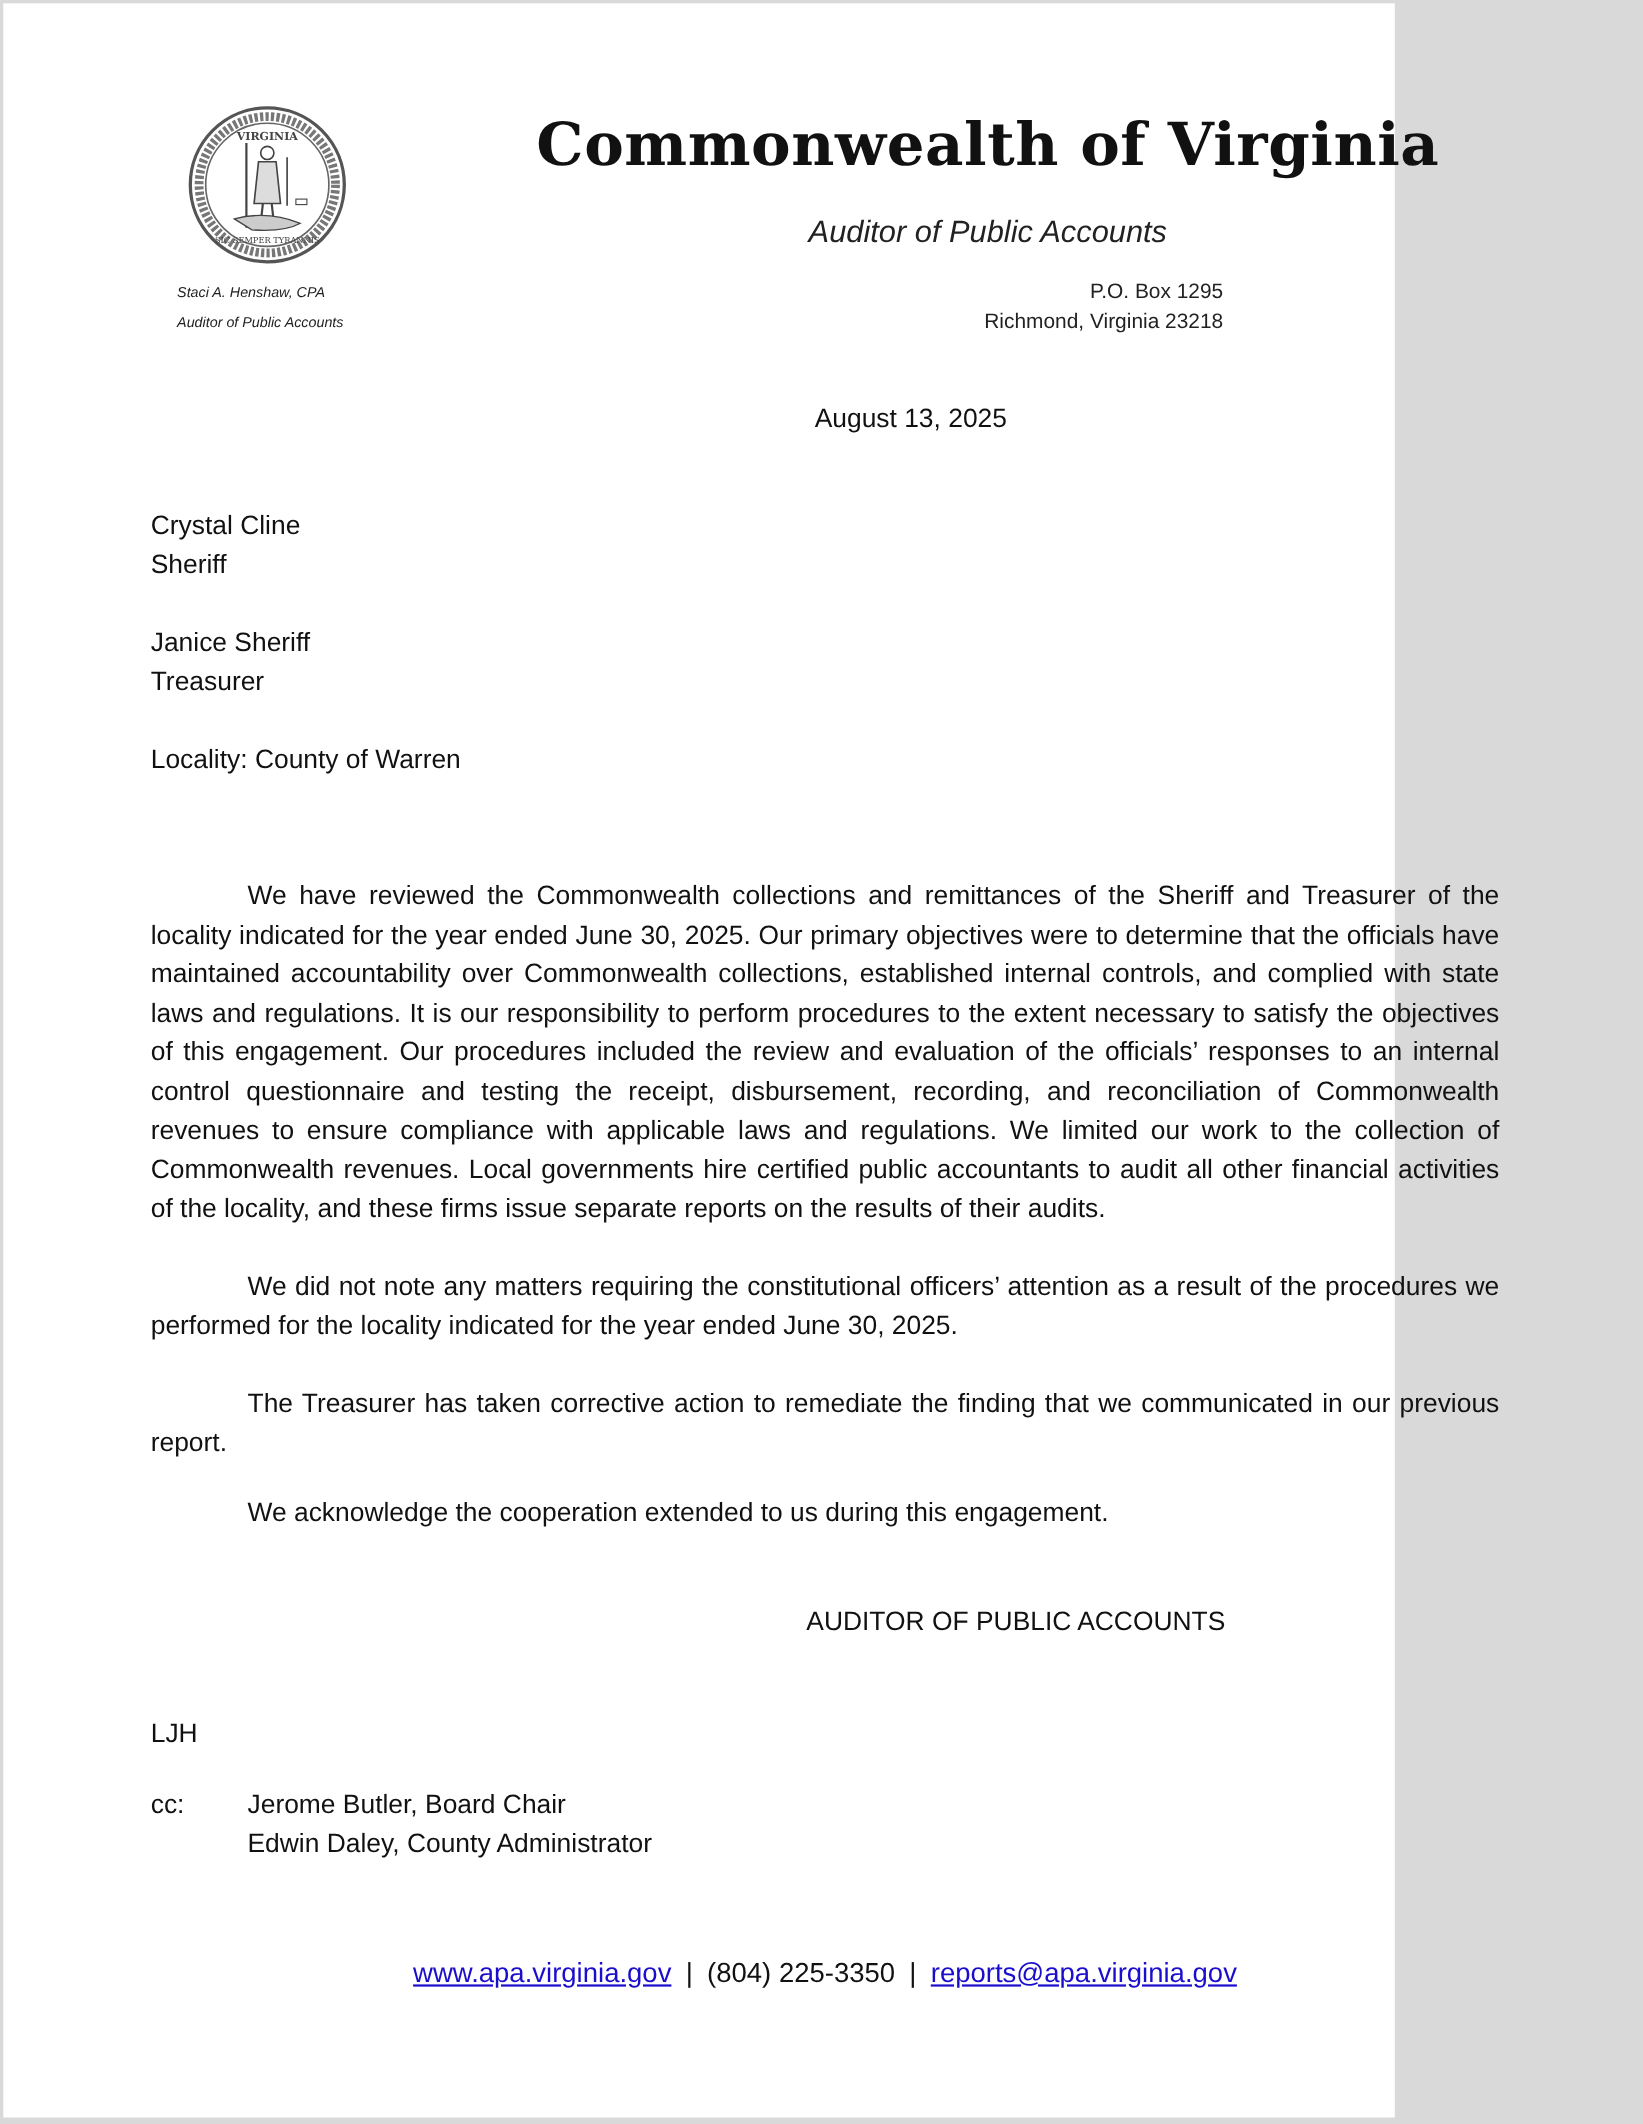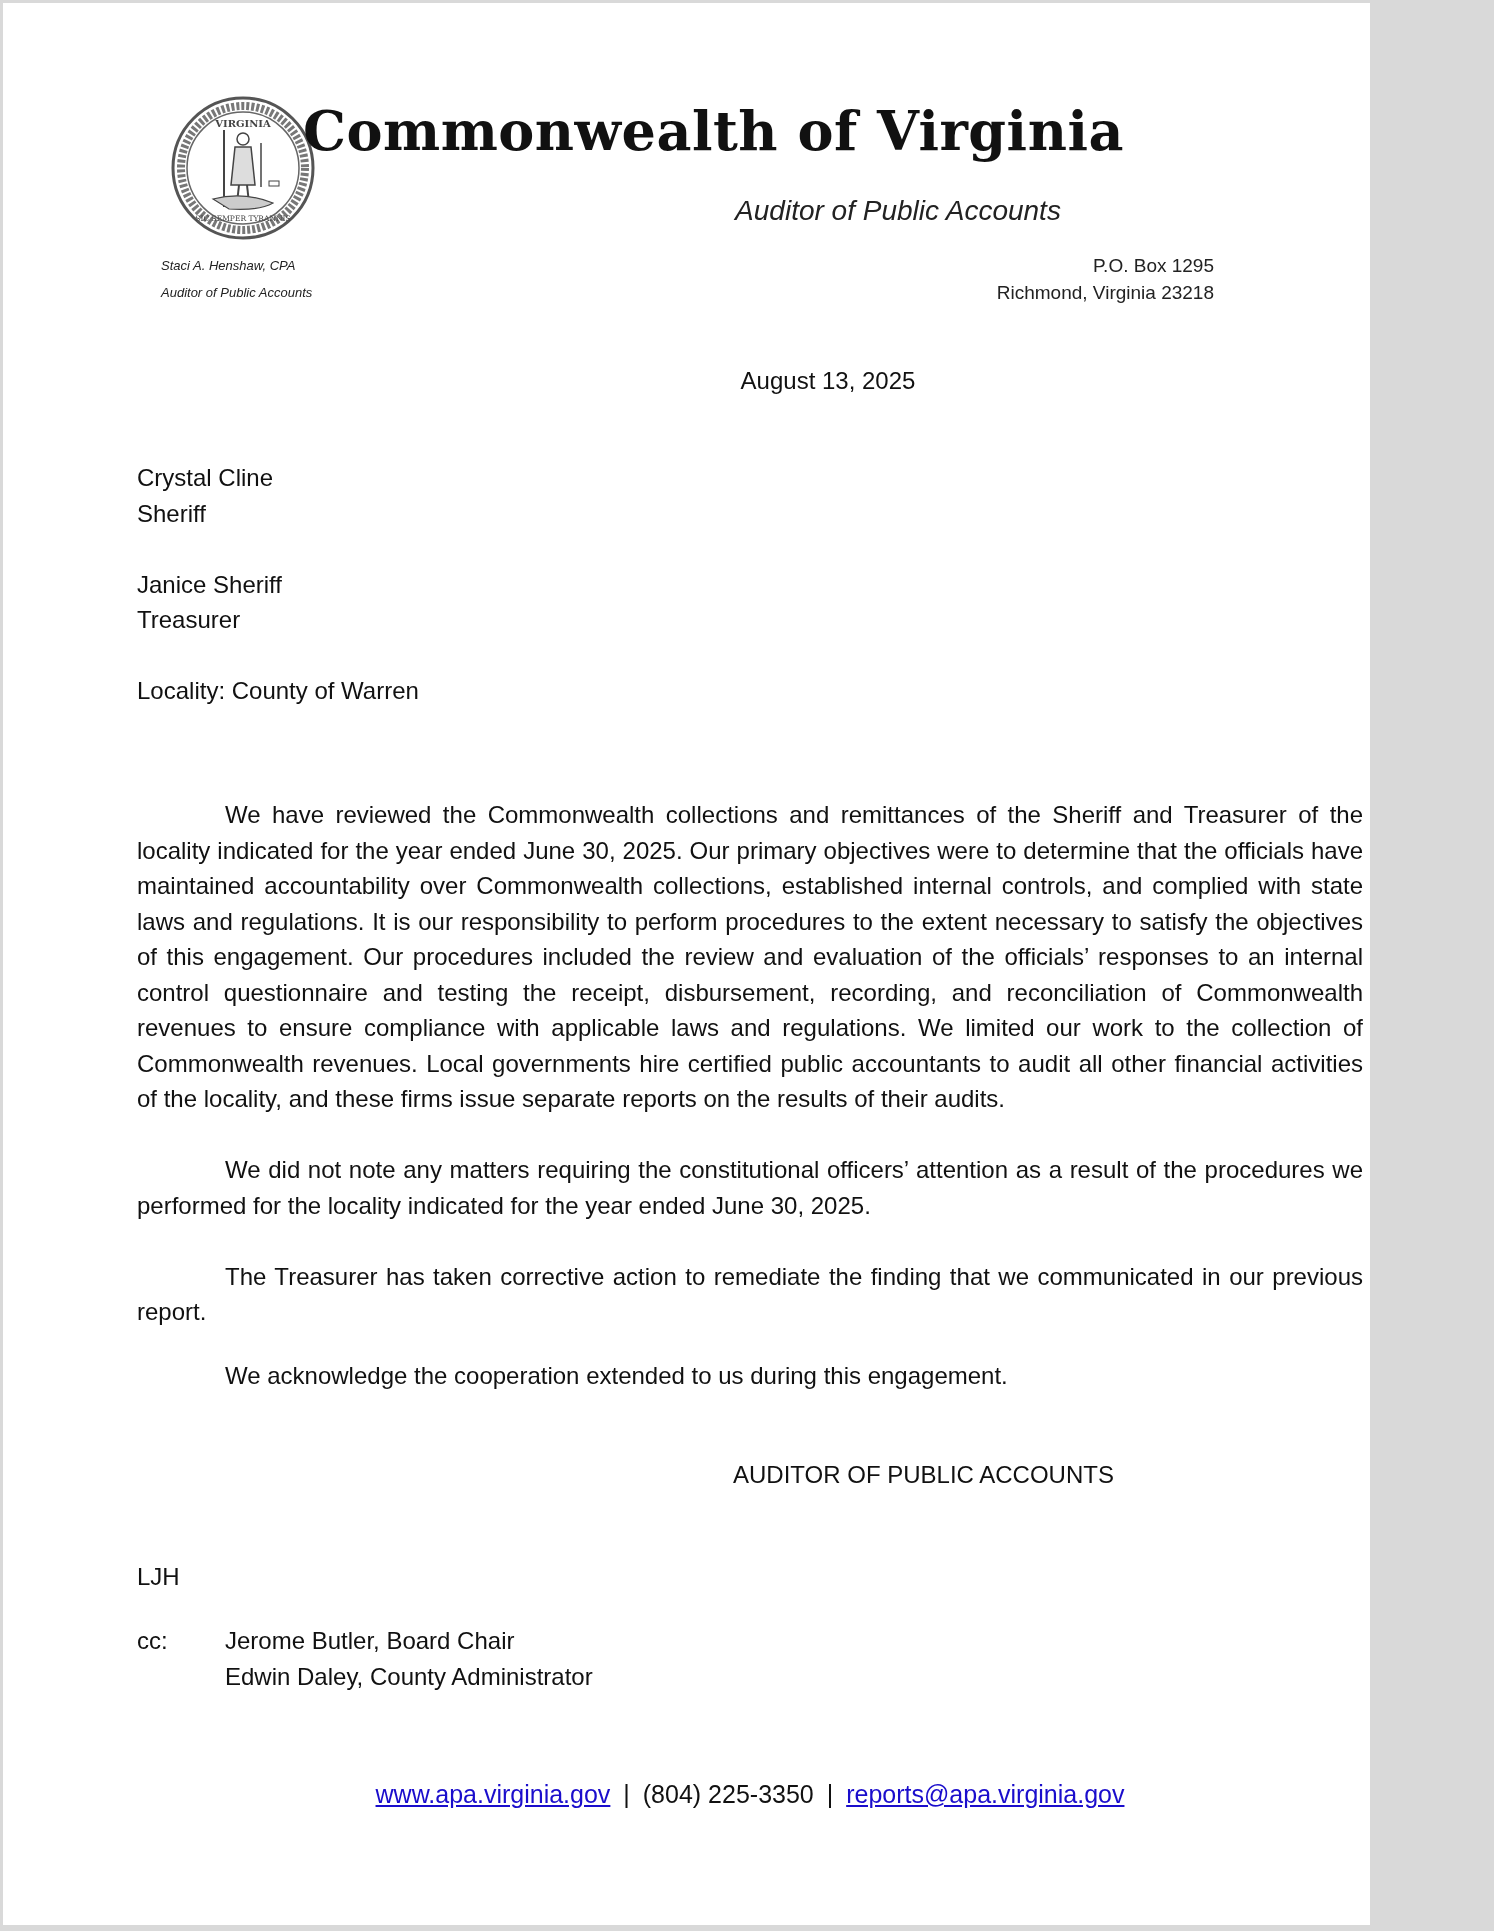--- a/index.html
+++ b/index.html
@@ -3,27 +3,27 @@
 <meta charset="utf-8">
 <style>
   html, body { margin: 0; padding: 0; }
   body {
     width: 1494px; height: 1931px; background: #d9d9d9;
     position: relative; overflow: hidden;
     font-family: "Liberation Sans", "DejaVu Sans", sans-serif;
     color: #111;
   }
   .page {
-    position: absolute; left: 3px; top: 3px; width: 1367px; height: 1922px;
+    position: absolute; left: 3px; top: 3px; width: 1265px; height: 1922px;
     background: #ffffff;
   }
   .abs { position: absolute; }
   .seal { left: 166px; top: 92px; width: 148px; height: 146px; }
   .title {
-    left: 300px; width: 1190px; top: 96px; 
+    left: 300px; width: 1190px; top: 96px; text-align: center;
     font-family: "DejaVu Serif", "Liberation Serif", serif;
     font-size: 54px; font-weight: bold; letter-spacing: 0.5px;
     color: #111;
   }
   .subtitle {
     left: 300px; width: 1190px; top: 192px; text-align: center;
     font-size: 28px; font-style: italic; color: #222;
   }
   .hdr-left { left: 158px; top: 249px; font-size: 13px; line-height: 27px; color: #222; font-style: italic; }
   .hdr-right { right: 156px; top: 249px; font-size: 19px; line-height: 27px; text-align: right; color: #222; }

